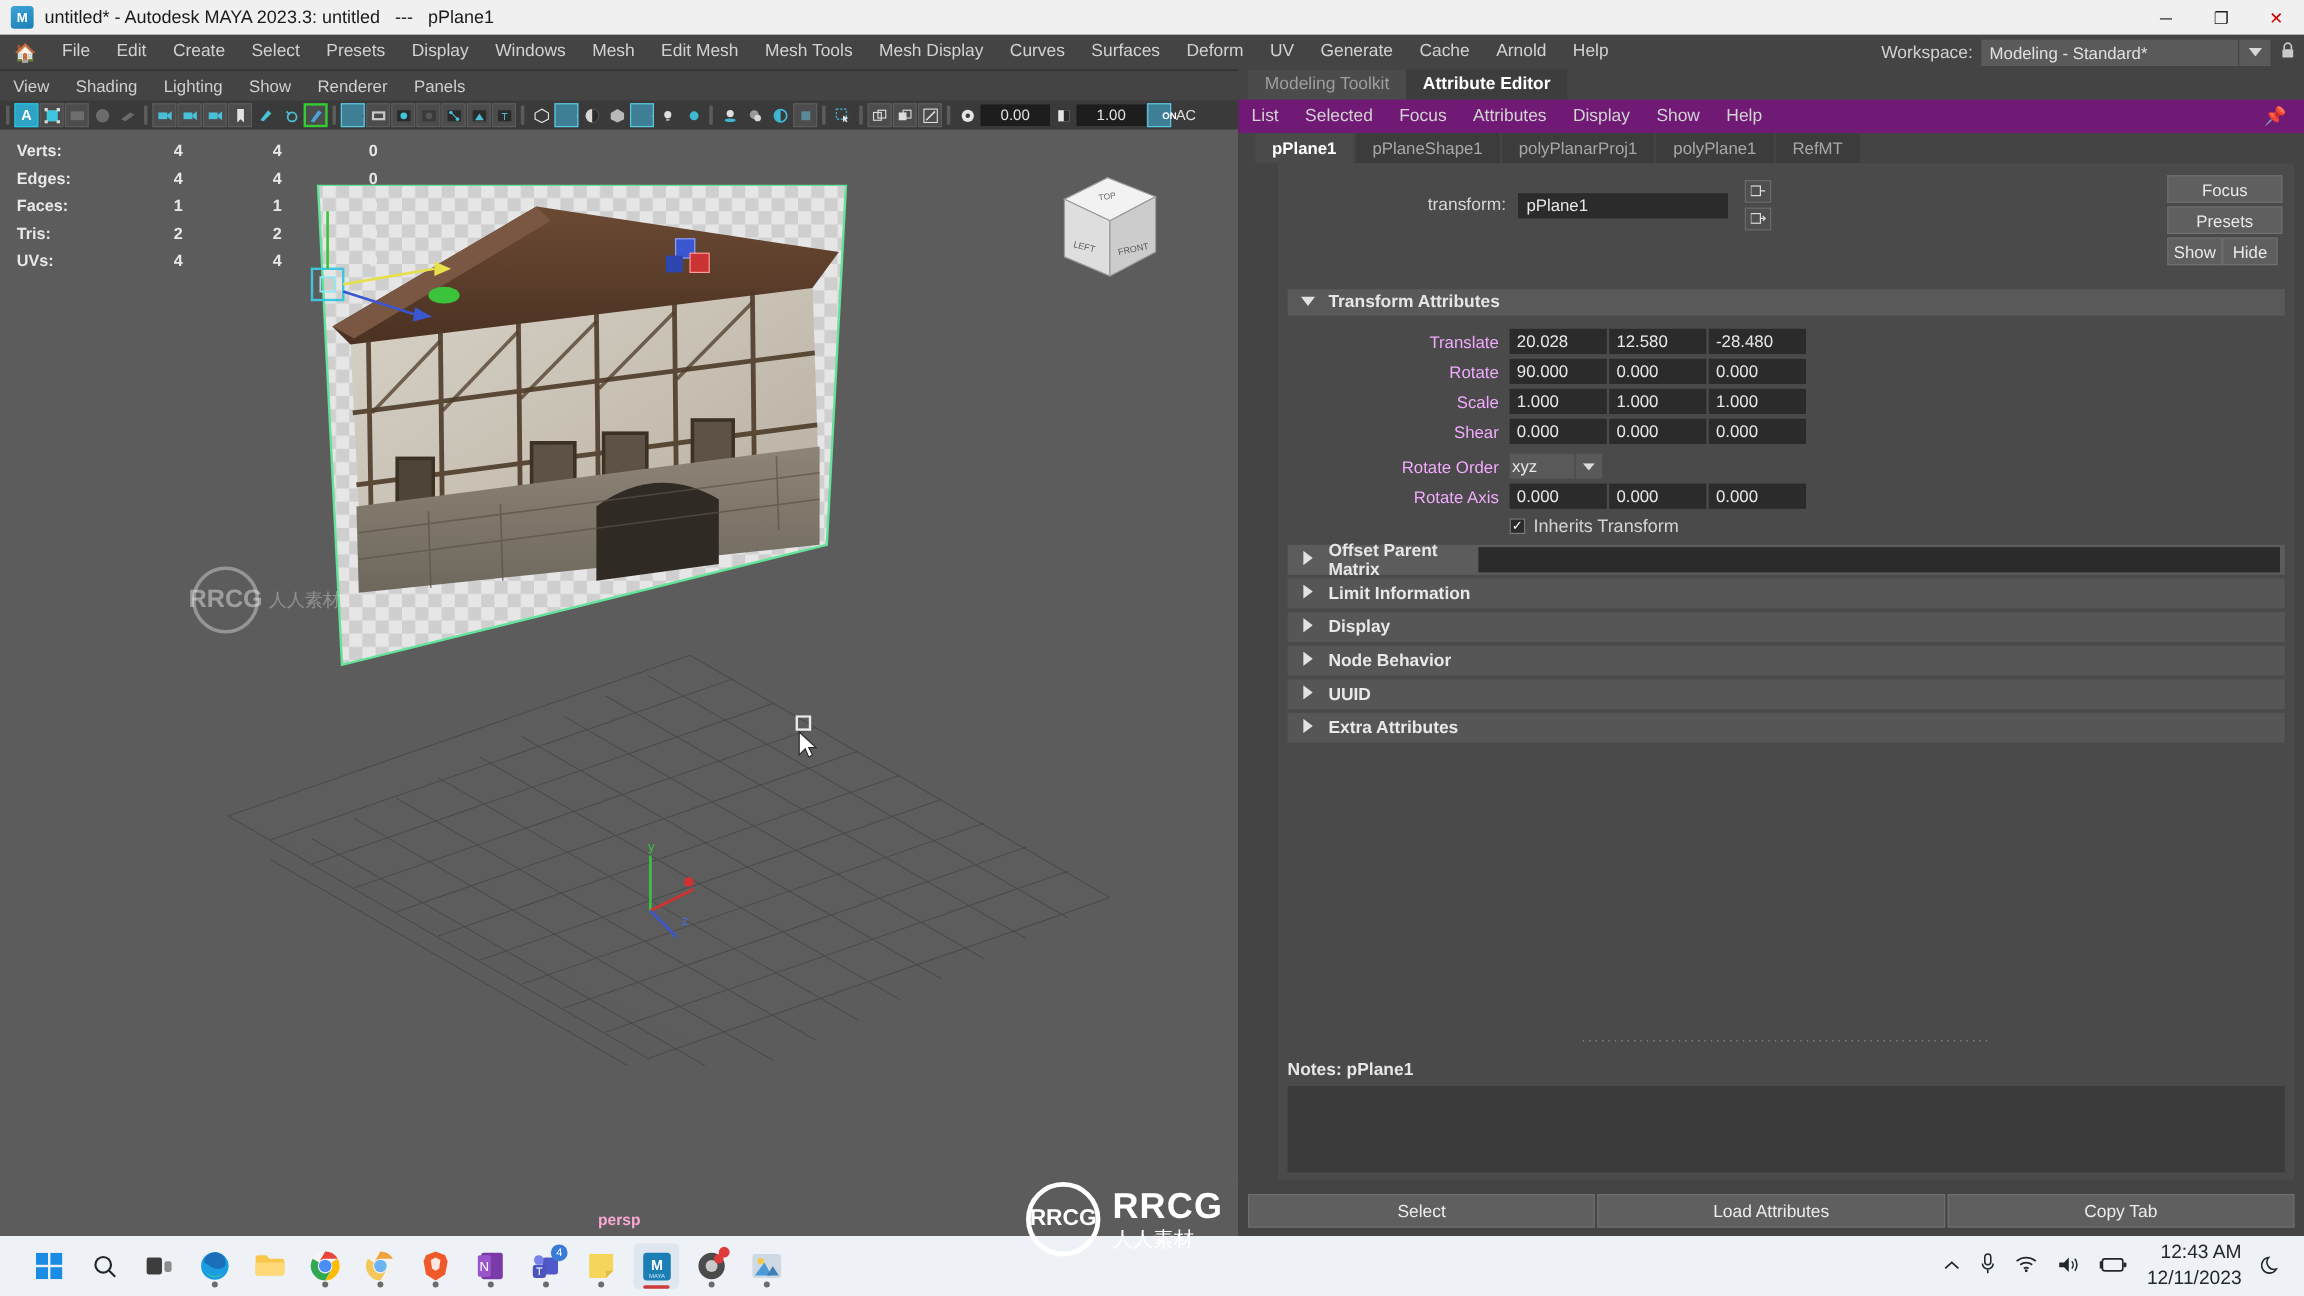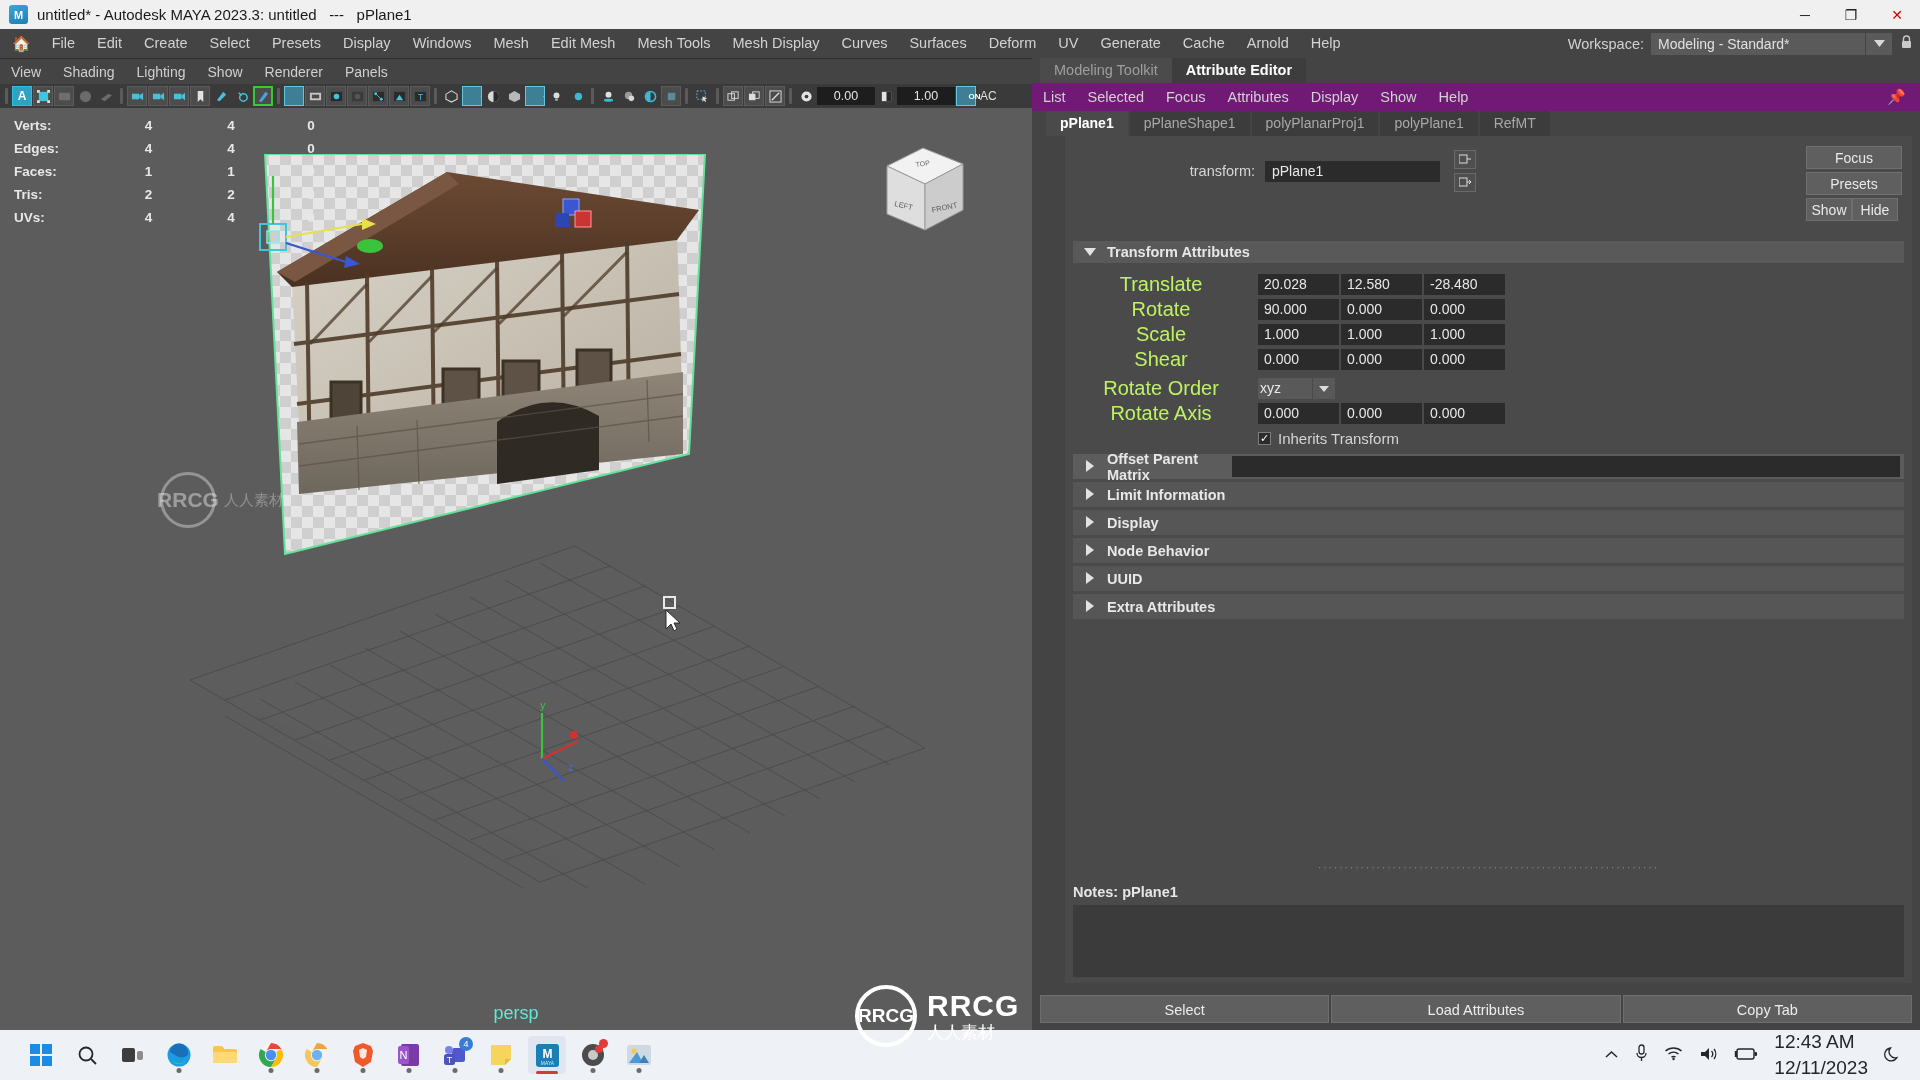--- a/index.html
+++ b/index.html
@@ -85,21 +85,21 @@
     font-weight:bold; z-index:5;
   }
   #hud table { border-collapse:collapse; }
   #hud td { padding:2px 0; height:23px; }
   #hud td.lbl { width:92px; }
   #hud td.c1 { width:85px; text-align:center; }
   #hud td.c2 { width:80px; text-align:center; }
   #hud td.c3 { width:80px; text-align:center; }
   #persp-label {
     position:absolute; bottom:6px; left:50%; transform:translateX(-50%);
-    font-size:18px; color:#5eead4;
+    font-size:13px; color:#f9a8d4;font-weight:bold;
   }
   #viewcube { position:absolute; right:55px; top:30px; }
   #cursor { position:absolute; left:660px; top:488px; }
   
   #house-plane { position:absolute; left:247px; top:46px; }
   
   #ae { position:absolute; right:0; top:58px; width:888px; bottom:50px; background:#444444; }
   #ae-tabs { display:flex; height:25px; padding-left:8px; font-size:14.5px; }
   .ae-tab {
     padding:0 14px; height:25px; line-height:25px; background:#4b4b4b;
@@ -139,21 +139,21 @@
   #attr-scroll { position:absolute; left:8px; right:8px; top:105px; bottom:0; }
   .sect-header {
     background:#565656; height:22px; display:flex; align-items:center;
     font-size:14.5px; color:#e6e6e6; font-weight:bold; margin-bottom:3px;
   }
   .sect-header .arrow { width:34px; text-align:center; font-size:11px; }
   .sect-header.open { background:#595959; }
   .attr-rows { padding:6px 0 4px 0; }
   .attr-row { display:flex; align-items:center; height:25px; }
   .attr-row .alabel {
-    width:185px; text-align:center; padding-right:9px; font-size:20px; color:#bef264;
+    width:185px; text-align:right; padding-right:9px; font-size:14px; color:#f0abfc;
   }
   .afield {
     background:#2b2b2b; color:#e8e8e8; height:21px; line-height:21px;
     width:81px; padding:0 6px; font-size:14px; margin-right:2px;
   }
   .combo {
     background:#595959; color:#e8e8e8; height:21px; line-height:21px;
     width:54px; padding:0 2px; font-size:14px;
   }
   .combo-arrow {
@@ -206,21 +206,21 @@
                   width:22px; height:3px; border-radius:2px; background:#cc3c3c; }
   .tb-badge {
     position:absolute; top:1px; right:1px; min-width:14px; height:14px; border-radius:7px;
     background:#3a7bd5; color:#fff; font-size:9px; display:flex; align-items:center;
     justify-content:center; padding:0 3px;
   }
   .tb-reddot { position:absolute; top:3px; right:4px; width:9px; height:9px;
                border-radius:50%; background:#e03b3b; }
   #tb-right { margin-left:auto; display:flex; align-items:center; gap:16px; padding-right:18px;
               color:#23272b; font-size:13px; }
-  #tb-clock { text-align:left; line-height:1.35; font-size:19px; }
+  #tb-clock { text-align:right; line-height:1.35; font-size:16px; }
   
   .wm { position:absolute; pointer-events:none; }
   .wm-circle {
     width:56px; height:56px; border-radius:50%; border:3px solid rgba(255,255,255,.35);
     display:flex; align-items:center; justify-content:center; font-size:21px; font-weight:bold;
     color:rgba(255,255,255,.4);
   }
 </style>
 </head>
 <body>

